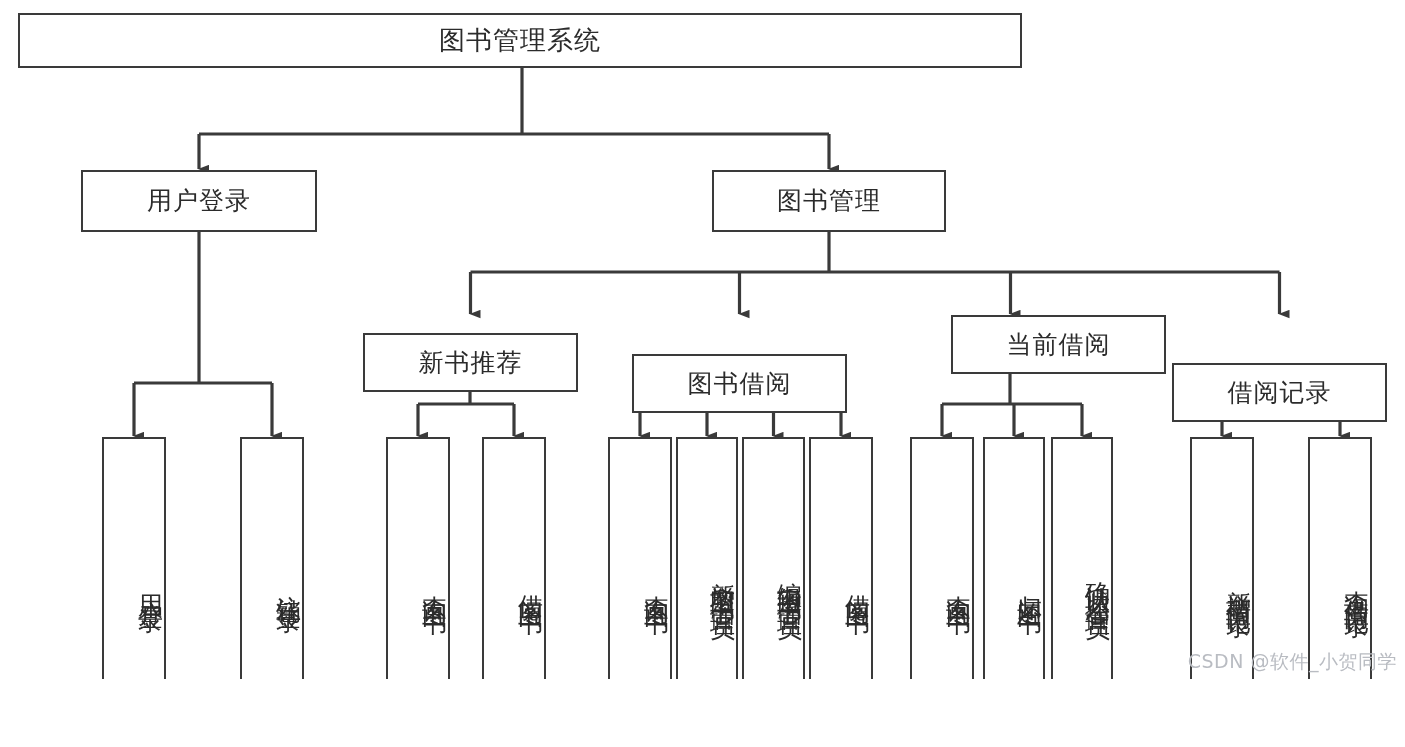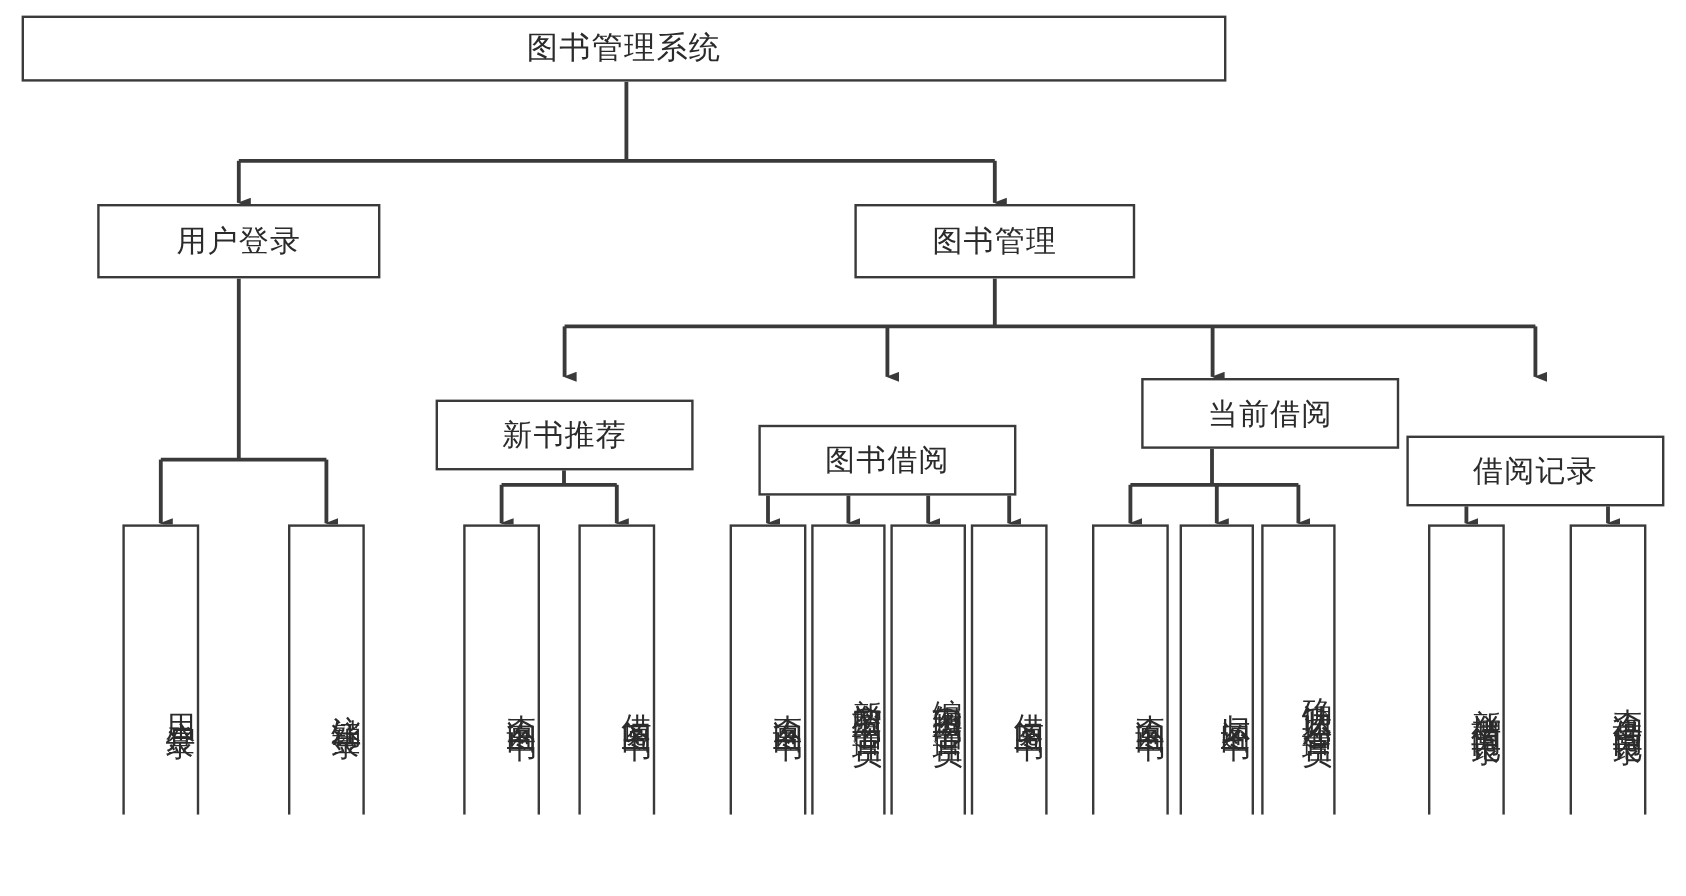--- a/index.html
+++ b/index.html
@@ -175,14 +175,15 @@
         <span class="vlabel">确认归还（管理员）</span>
       </div>
       <div class="node vertical leaf" style="left: 1190px; top: 437px; width: 64px; height: 295px;">
         <span class="vlabel">新增借阅记录</span>
       </div>
       <div class="node vertical leaf" style="left: 1308px; top: 437px; width: 64px; height: 295px;">
         <span class="vlabel">查询借阅记录</span>
       </div>
     </div>
 
+  <div id="watermark">CSDN @软件_小贺同学</div>
 
 </div>
 
 </body></html>

